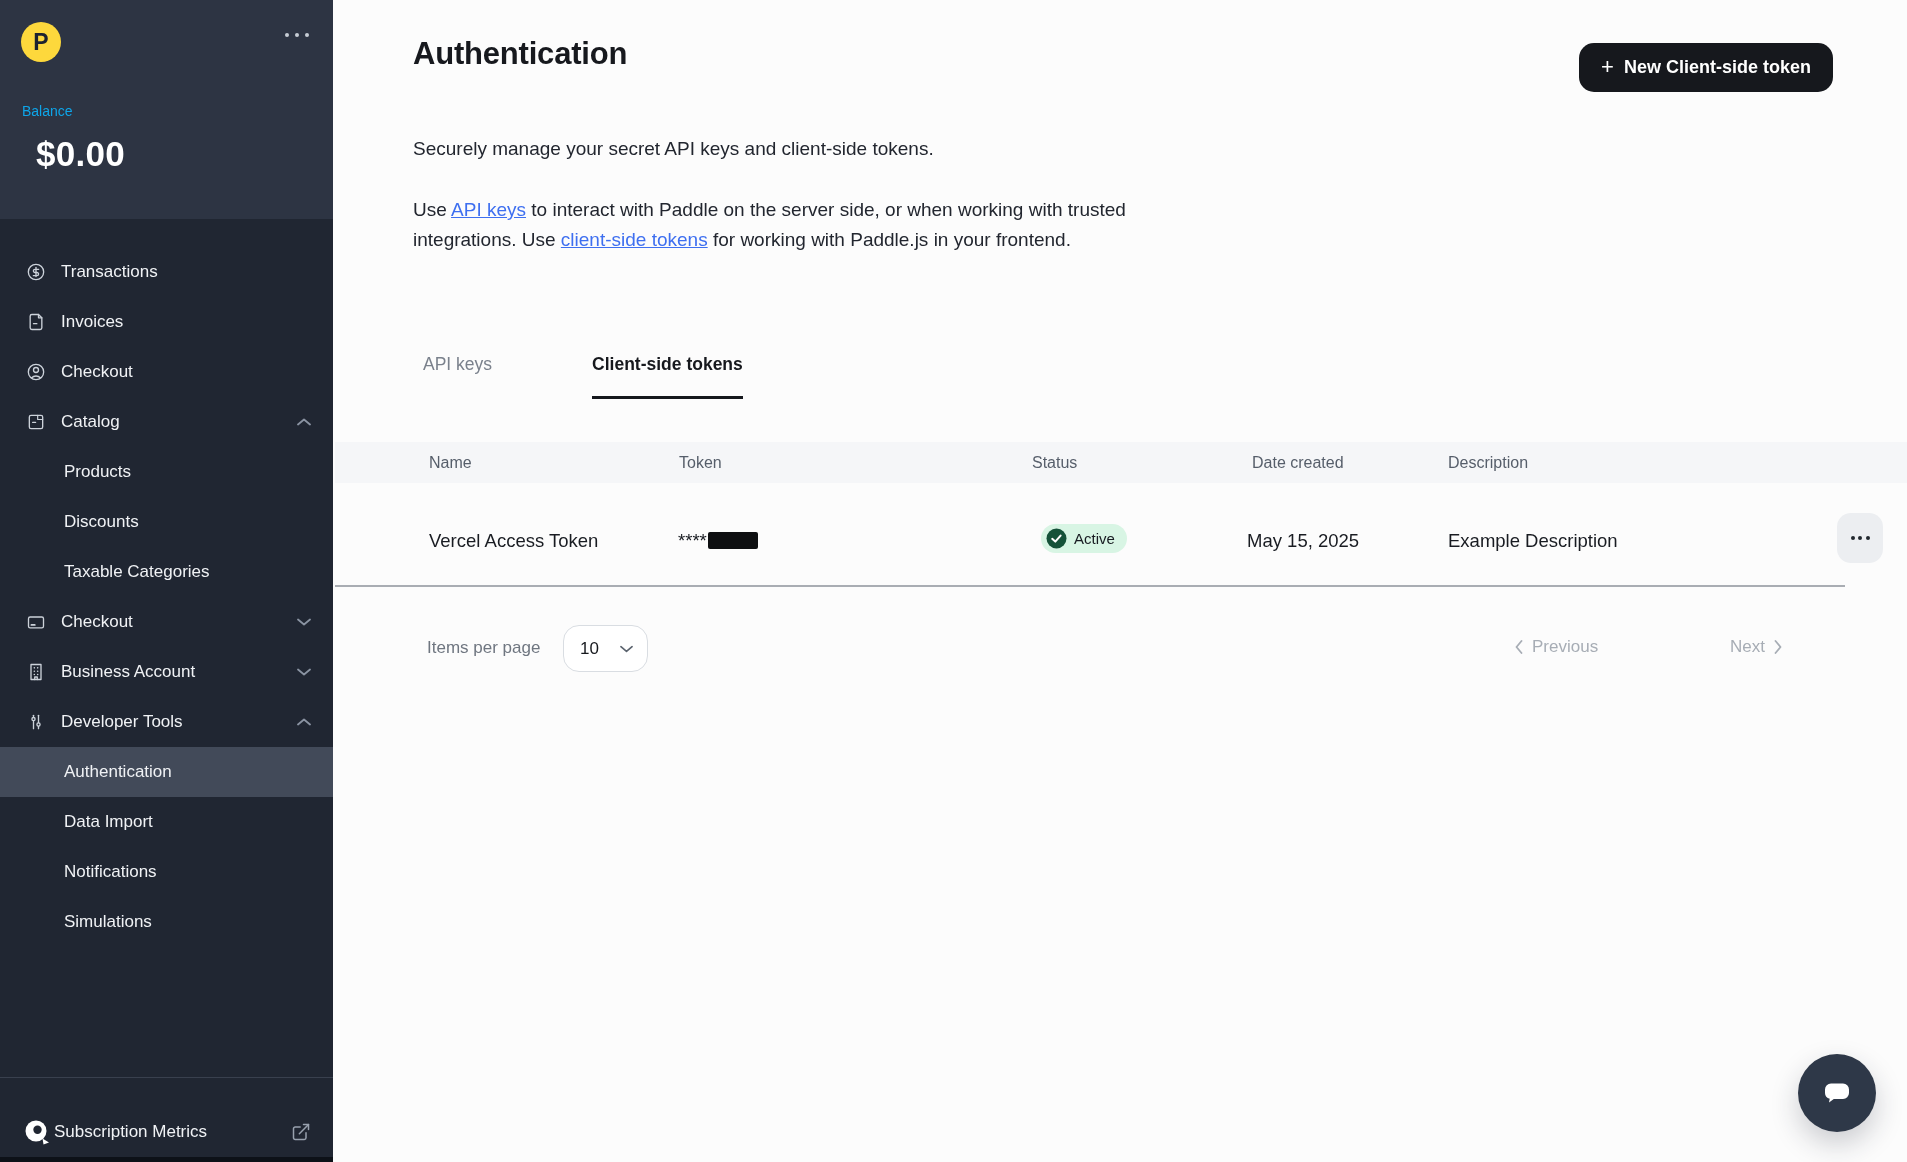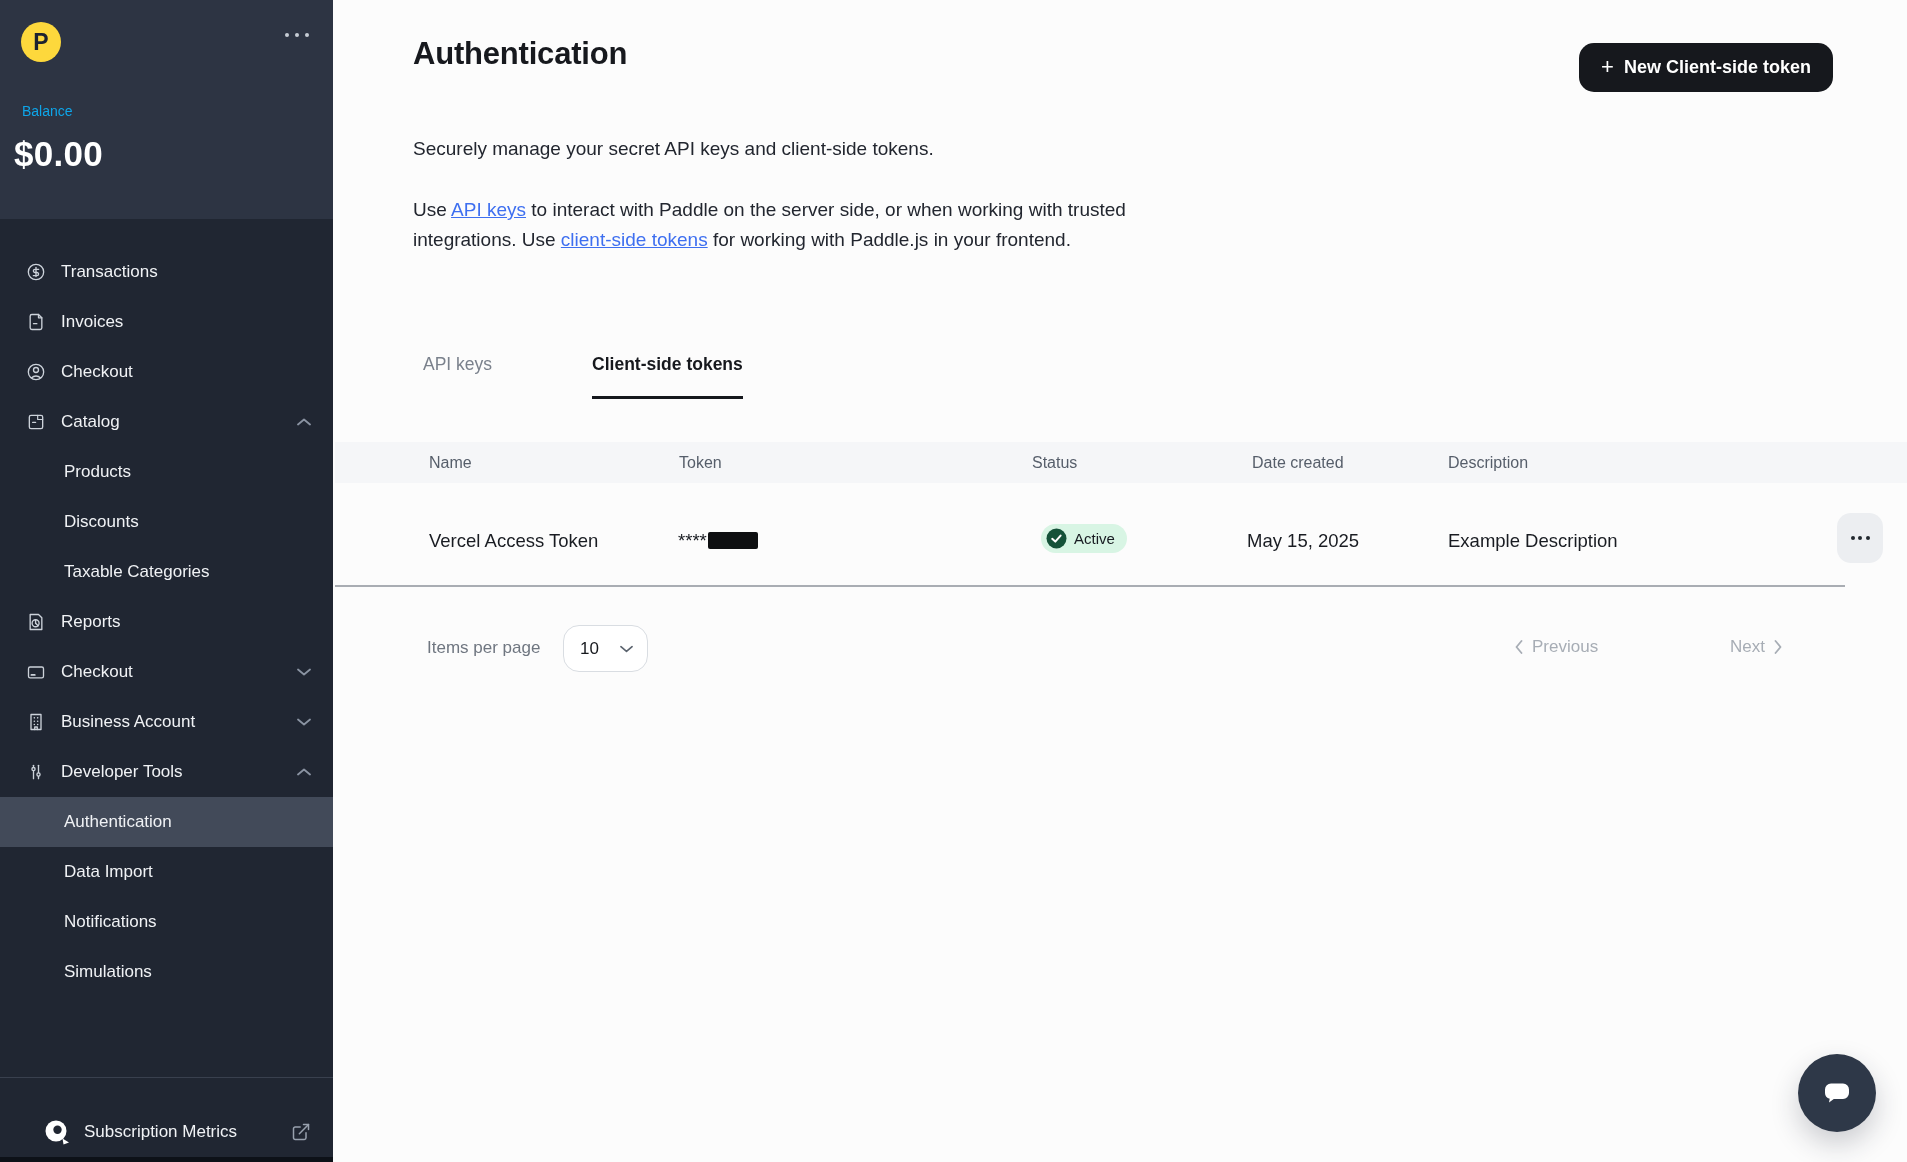--- a/index.html
+++ b/index.html
@@ -10,31 +10,31 @@
   }
   
   .sidebar{position:absolute;left:0;top:0;width:333px;height:1162px;background:#202632;color:#eef1f4;}
   .sidebar-top{position:absolute;left:0;top:0;right:0;height:219px;background:#2d3443;}
   .logo{position:absolute;left:21px;top:22px;width:40px;height:40px;border-radius:50%;
     background:#fdd83c;color:#1c2230;display:flex;align-items:center;justify-content:center;
     font-size:23px;font-weight:700;cursor:pointer;}
   .dots-menu{position:absolute;right:24px;top:33px;display:flex;gap:6px;cursor:pointer;}
   .dots-menu i{width:4px;height:4px;border-radius:50%;background:#c6ccd4;}
   .balance-label{position:absolute;left:22px;top:103px;font-size:14px;color:#0ea5e9;}
-  .balance-value{position:absolute;left:14px;top:134px;font-size:35px;font-weight:700;color:#ffffff;letter-spacing:.3px;}
+  .balance-value{position:absolute;left:36px;top:134px;font-size:35px;font-weight:700;color:#ffffff;letter-spacing:.3px;}
   .nav{position:absolute;left:0;right:0;top:247px;}
   .nav-item{height:50px;display:flex;align-items:center;padding:0 22px 0 26px;gap:15px;
     font-size:17px;color:#f0f2f5;cursor:pointer;}
   .nav-item .icon{width:20px;height:20px;flex:none;display:flex;align-items:center;justify-content:center;}
   .nav-item.sub{padding-left:64px;}
   .nav-item.selected{background:#424a59;}
   .chev{margin-left:auto;display:flex;}
   .sidebar-divider{position:absolute;left:0;right:0;top:1077px;height:1px;background:#39404e;}
   .sidebar-footer{position:absolute;left:0;right:0;top:1107px;height:50px;display:flex;align-items:center;
-    padding:0 22px 0 24px;gap:14px;font-size:17px;color:#f0f2f5;cursor:pointer;margin-left:20px;}
+    padding:0 22px 0 24px;gap:4px;font-size:17px;color:#f0f2f5;cursor:pointer;}
   .sidebar-footer .ext{margin-left:auto;display:flex;}
   .bottom-strip{position:absolute;left:0;right:0;bottom:0;height:5px;background:#0d1118;}
   
   .main{position:absolute;left:333px;top:0;right:0;bottom:0;}
   .page-title{position:absolute;left:80px;top:36px;margin:0;font-size:31px;font-weight:700;color:#17191e;letter-spacing:-.2px;}
   .new-token-btn{position:absolute;left:1246px;top:43px;width:254px;height:49px;border:none;border-radius:15px;
     background:#16181d;color:#ffffff;font-family:inherit;font-size:18px;font-weight:600;
     display:flex;align-items:center;justify-content:center;gap:10px;cursor:pointer;}
   .new-token-btn .plus{font-size:22px;font-weight:400;line-height:1;margin-top:-2px;}
   .intro-1{position:absolute;left:80px;top:138px;margin:0;font-size:19px;color:#22262f;}
@@ -134,31 +134,20 @@
     </div>
     <div class="nav-item sub">
       <span class="lbl">Discounts</span>
     </div>
     <div class="nav-item sub">
       <span class="lbl">Taxable Categories</span>
     </div>
     <div class="nav-item">
       <span class="icon">
         <svg width="20" height="20" viewBox="0 0 24 24" fill="none" stroke="#ccd2da" stroke-width="1.6" stroke-linecap="round" stroke-linejoin="round">
-            <path d="M5 3h10l4 4v14H5z"></path>
-            <circle cx="11.5" cy="13.5" r="4.2"></circle>
-            <path d="M11.5 13.5V9.3"></path>
-            <path d="M11.5 13.5l3 3"></path>
-          </svg>
-      </span>
-      <span class="lbl">Reports</span>
-    </div>
-    <div class="nav-item">
-      <span class="icon">
-        <svg width="20" height="20" viewBox="0 0 24 24" fill="none" stroke="#ccd2da" stroke-width="1.6" stroke-linecap="round" stroke-linejoin="round">
             <rect x="3" y="6" width="18" height="13" rx="2"></rect>
             <path d="M6.5 15.5h4" stroke-width="2.2"></path>
           </svg>
       </span>
       <span class="lbl">Checkout</span>
       <span class="chev">
         <svg width="14" height="8" viewBox="0 0 14 8" fill="none" stroke="#8a93a2" stroke-width="1.8" stroke-linecap="round" stroke-linejoin="round">
             <polyline points="1 1.5 7 6.5 13 1.5"></polyline>
           </svg>
       </span>

